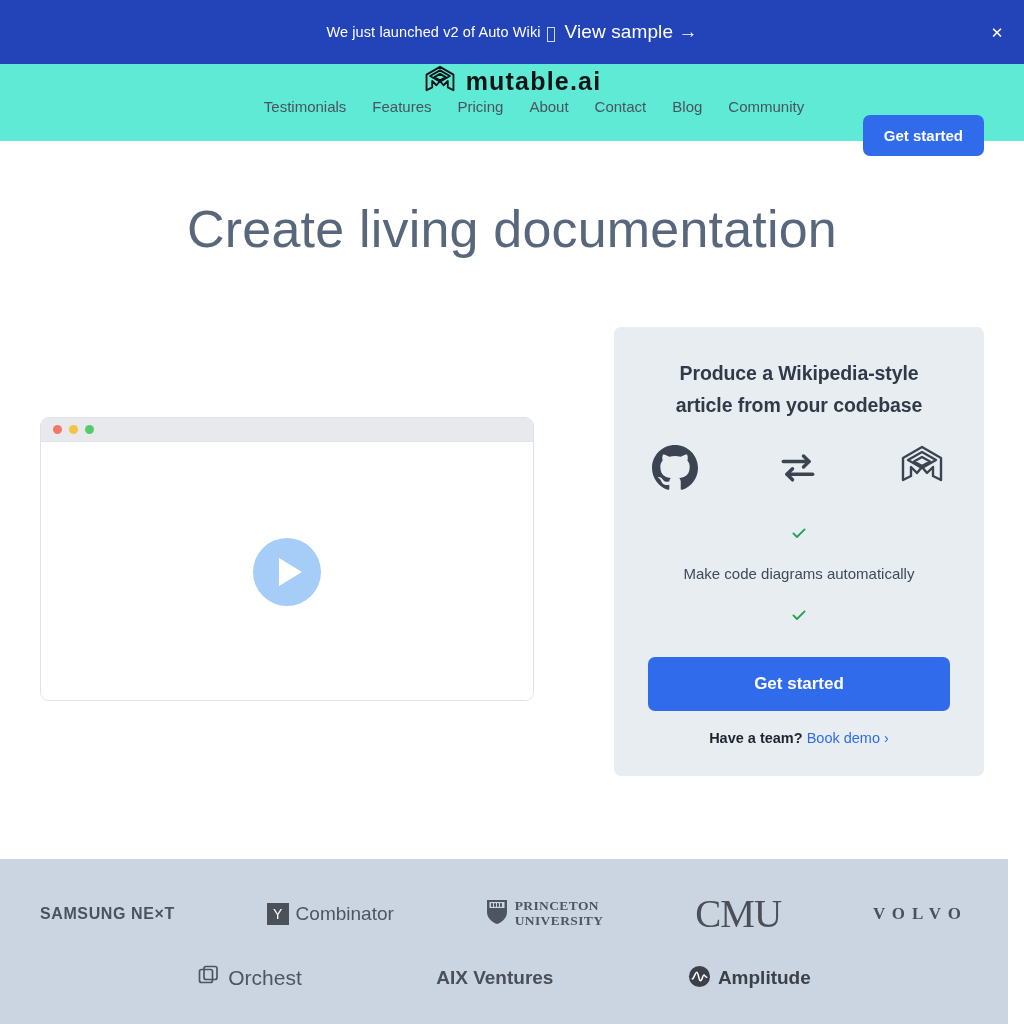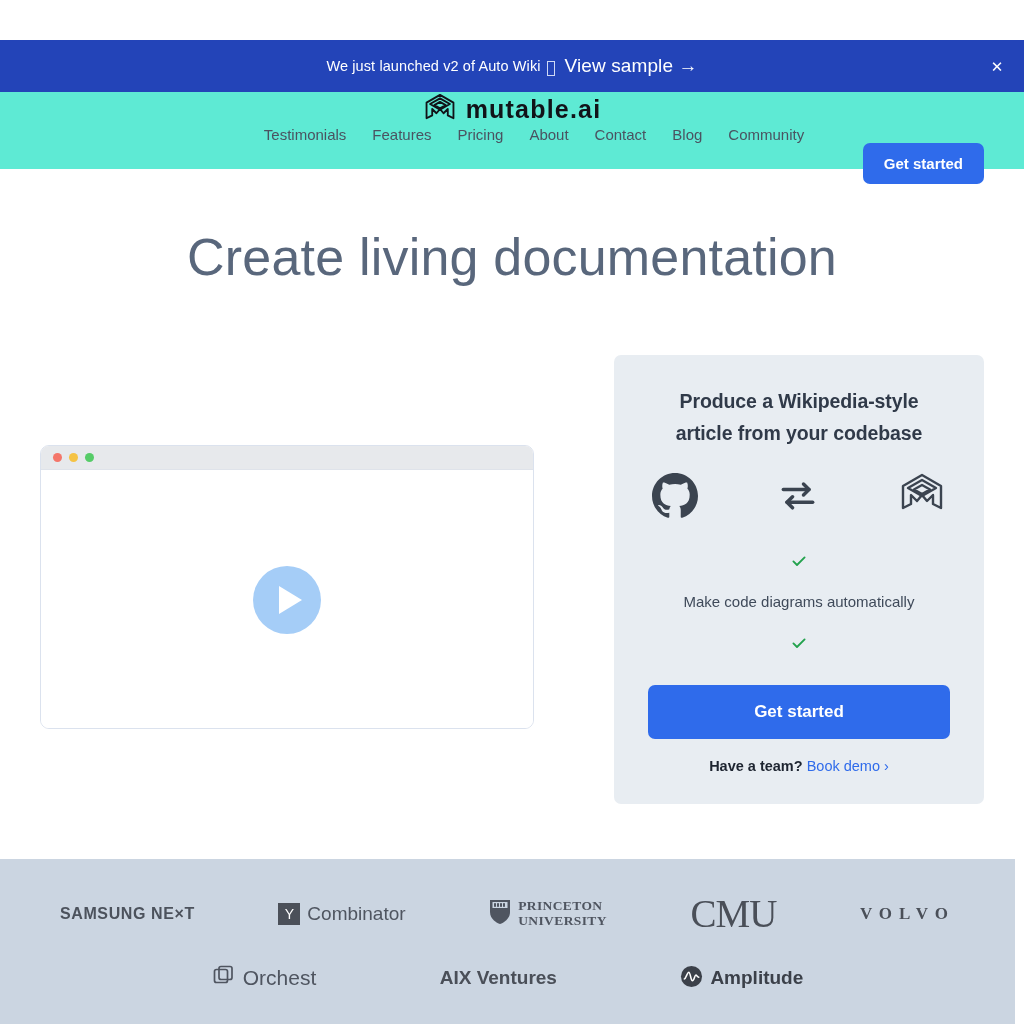--- a/index.html
+++ b/index.html
@@ -6,26 +6,25 @@
   html, body {
     width: 1024px; height: 1024px;
     font-family: "Liberation Sans", sans-serif;
     background: #ffffff;
     overflow: hidden;
   }
 
   
   .banner {
     position: relative;
-    height: 52px;
+    height: 64px;
     background: #2344B8;
     display: flex;
     justify-content: center;
     color: #ffffff;
-    margin-top: 40px;
   }
   .banner-inner {
     display: flex;
     align-items: center;
     gap: 6px;
     font-size: 14.5px;
     letter-spacing: .1px;
   }
   .banner-text { color: #ffffff; }
   .banner-glyph {
@@ -225,24 +224,24 @@
   }
   .card-foot a {
     color: #2F6BEB;
     text-decoration: none;
     font-weight: 400;
   }
 
   
   .logobar {
     position: absolute;
-    left: 0; right: 9px; bottom: 0;
+    left: 0; right: 16px; bottom: 0;
     height: 165px;
     background: #CBD5E1;
-    padding: 32px 60px 0;
+    padding: 32px 40px 0;
   }
   .logo-row {
     display: flex;
     align-items: center;
     justify-content: space-between;
   }
   .logo-row.second {
     justify-content: space-around;
     margin-top: 28px;
     padding: 0 90px;

